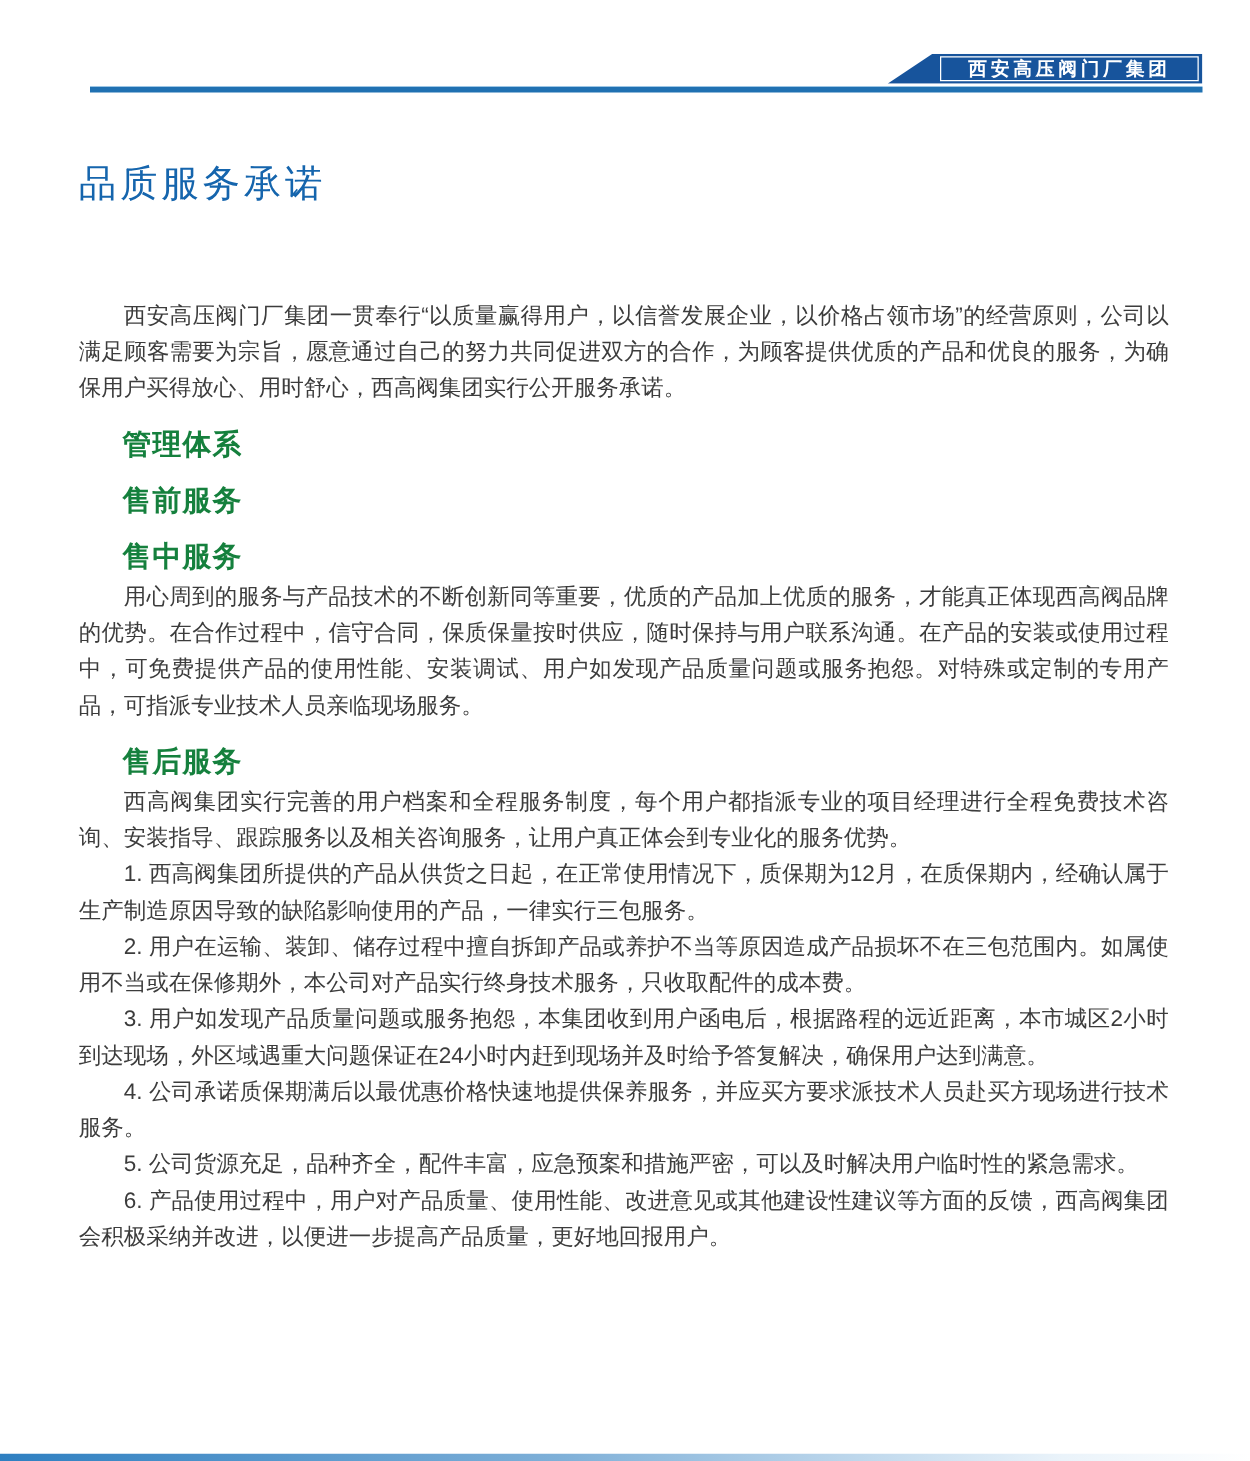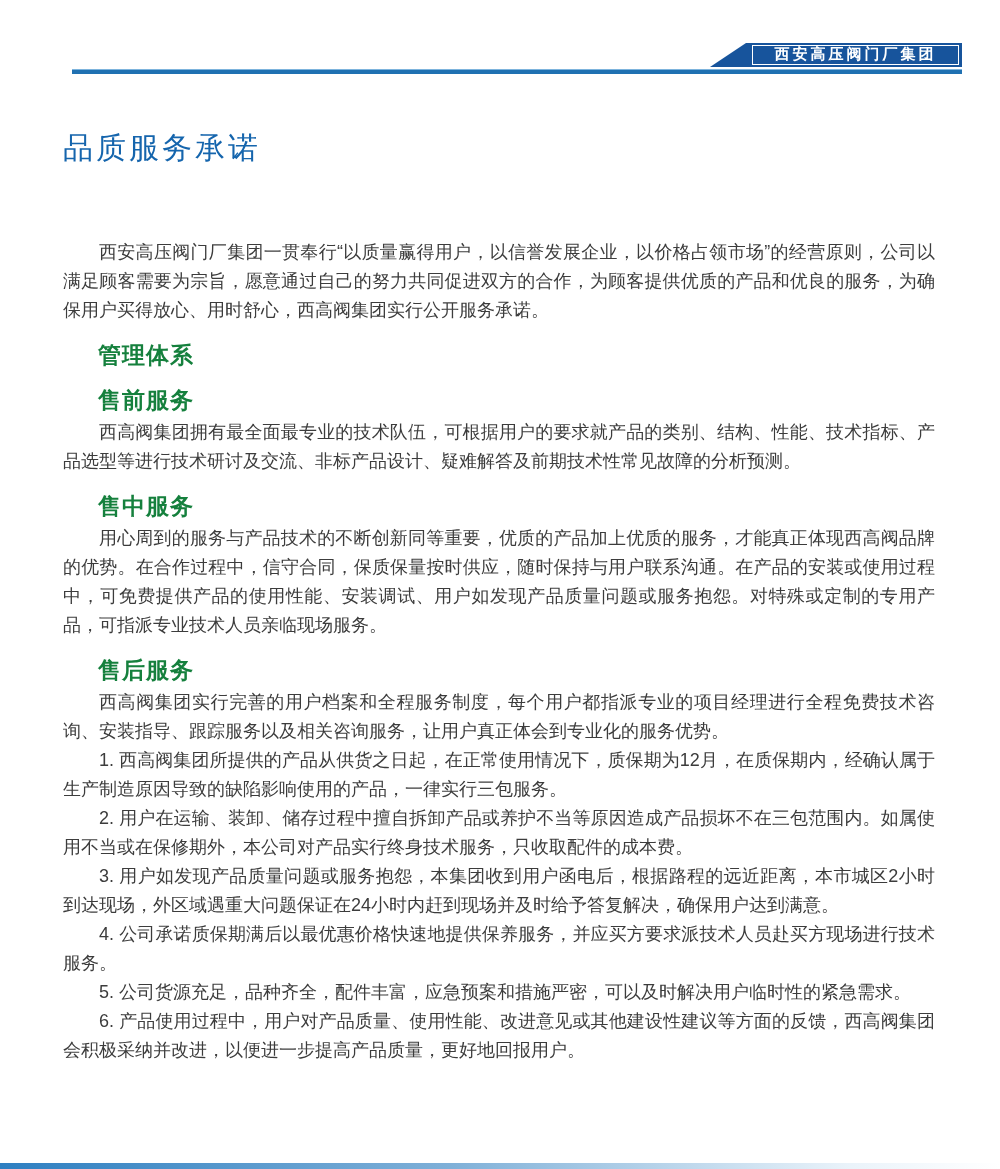--- a/index.html
+++ b/index.html
@@ -15,21 +15,21 @@
   
   .brand-tab {
     position: absolute; top: 43px; right: 38px;
     width: 252px; height: 24px;
     background: #17549c;
     clip-path: polygon(36px 0, 100% 0, 100% 100%, 0 100%);
   }
   .brand-tab-inner {
     position: absolute; top: 2px; right: 3px; bottom: 2px; left: 42px;
     border: 1px solid #ffffff;
-    display: flex; align-items: flex-start; justify-content: center;
+    display: flex; align-items: flex-end; justify-content: center; font-family: Liberation Serif, serif;
   }
   .brand-tab-text {
     color: #ffffff; font-size: 15px; font-weight: 700;
     letter-spacing: 3px; white-space: nowrap; line-height: 1;
   }
   .header-rule {
     position: absolute; top: 69px; left: 72px; right: 38px; height: 5px;
     background: linear-gradient(to bottom, #7db4dd 0 1px, #2071b2 1px 100%);
   }
 
@@ -79,21 +79,20 @@
 
   <div class="content">
 
     <h1 class="title">品质服务承诺</h1>
 
     <p class="body intro">西安高压阀门厂集团一贯奉行“以质量赢得用户，以信誉发展企业，以价格占领市场”的经营原则，公司以满足顾客需要为宗旨，愿意通过自己的努力共同促进双方的合作，为顾客提供优质的产品和优良的服务，为确保用户买得放心、用时舒心，西高阀集团实行公开服务承诺。</p>
 
     <h2 class="sec">管理体系</h2>
 
     <h2 class="sec">售前服务</h2>
-    <p class="body">西高阀集团拥有最全面最专业的技术队伍，可根据用户的要求就产品的类别、结构、性能、技术指标、产品选型等进行技术研讨及交流、非标产品设计、疑难解答及前期技术性常见故障的分析预测。</p>
 
     <h2 class="sec">售中服务</h2>
     <p class="body">用心周到的服务与产品技术的不断创新同等重要，优质的产品加上优质的服务，才能真正体现西高阀品牌的优势。在合作过程中，信守合同，保质保量按时供应，随时保持与用户联系沟通。在产品的安装或使用过程中，可免费提供产品的使用性能、安装调试、用户如发现产品质量问题或服务抱怨。对特殊或定制的专用产品，可指派专业技术人员亲临现场服务。</p>
 
     <h2 class="sec">售后服务</h2>
     <p class="body">西高阀集团实行完善的用户档案和全程服务制度，每个用户都指派专业的项目经理进行全程免费技术咨询、安装指导、跟踪服务以及相关咨询服务，让用户真正体会到专业化的服务优势。</p>
     <p class="body">1. 西高阀集团所提供的产品从供货之日起，在正常使用情况下，质保期为12月，在质保期内，经确认属于生产制造原因导致的缺陷影响使用的产品，一律实行三包服务。</p>
     <p class="body">2. 用户在运输、装卸、储存过程中擅自拆卸产品或养护不当等原因造成产品损坏不在三包范围内。如属使用不当或在保修期外，本公司对产品实行终身技术服务，只收取配件的成本费。</p>
     <p class="body">3. 用户如发现产品质量问题或服务抱怨，本集团收到用户函电后，根据路程的远近距离，本市城区2小时到达现场，外区域遇重大问题保证在24小时内赶到现场并及时给予答复解决，确保用户达到满意。</p>
     <p class="body">4. 公司承诺质保期满后以最优惠价格快速地提供保养服务，并应买方要求派技术人员赴买方现场进行技术服务。</p>

